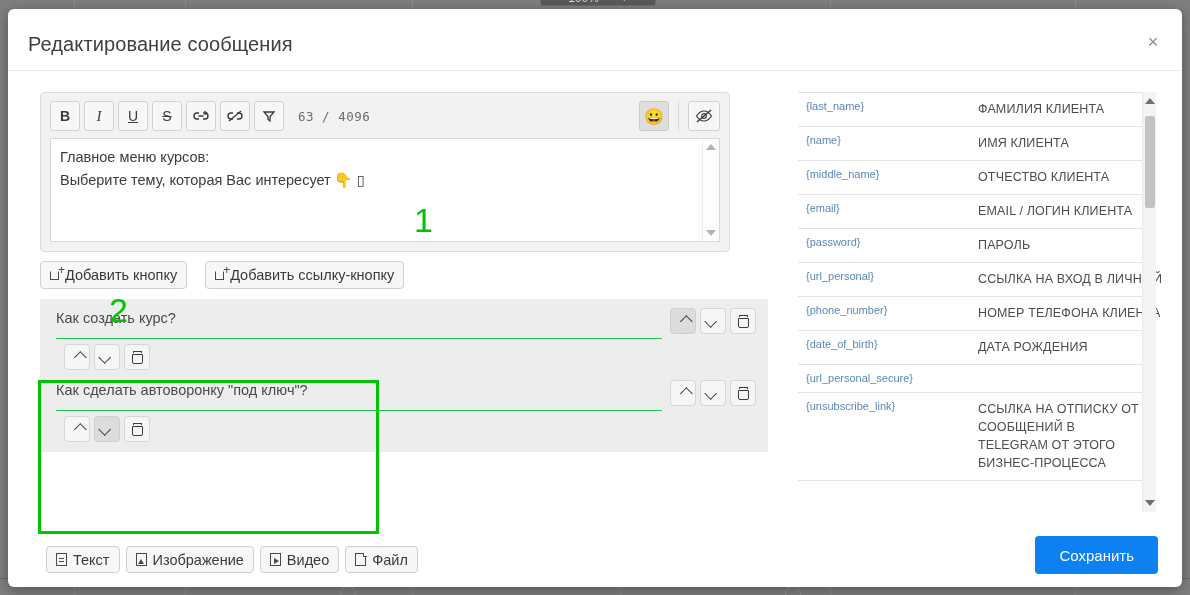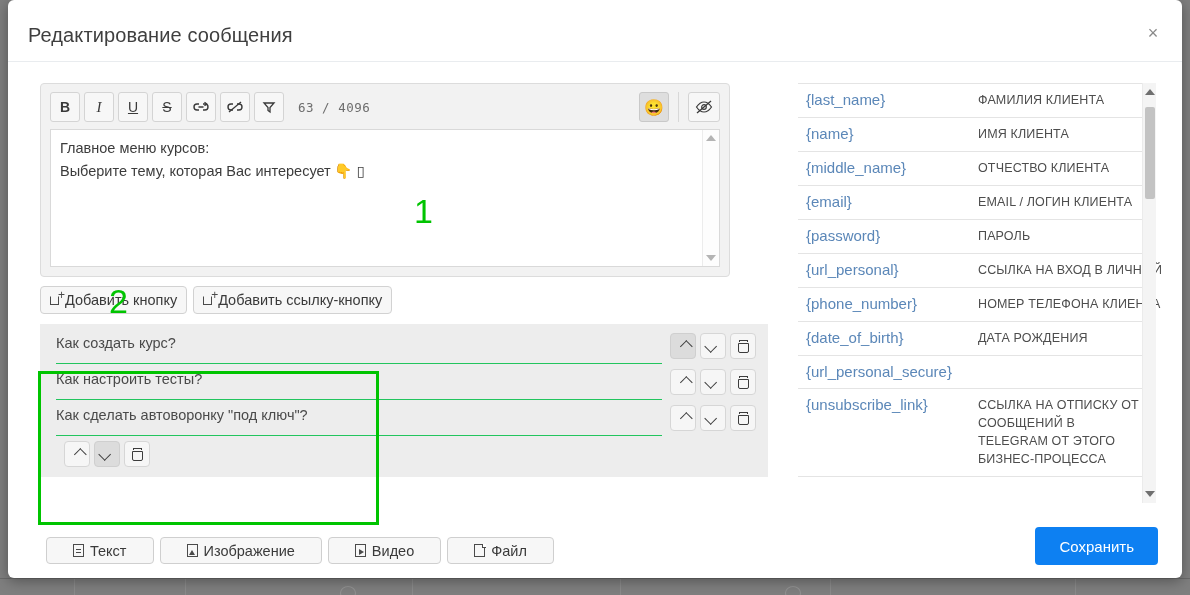--- a/index.html
+++ b/index.html
@@ -73,21 +73,21 @@
     height: 14px;
     border: 1px solid #939393;
     border-radius: 50%;
     box-sizing: border-box;
   }
 
   
   .modal {
     position: absolute;
     left: 8px;
-    top: 0;
+    top: 9px;
     width: 1174px;
     height: 578px;
     background: #ffffff;
     border-radius: 6px;
     box-shadow: 0 3px 14px rgba(0,0,0,.35);
     box-sizing: border-box;
     overflow: hidden;
   }
 
   .modal-header {
@@ -207,21 +207,21 @@
     background: #d8d8d8;
     margin: 0 9px;
   }
   .tb-btn.eye { margin-right: 0; width: 32px; }
 
   .textarea-wrap {
     position: relative;
     margin-top: 7px;
     background: #ffffff;
     border: 1px solid #d9d9d9;
-    height: 138px;
+    height: 104px;
     box-sizing: border-box;
   }
   .textarea-content {
     position: absolute;
     left: 9px;
     top: 7px;
     right: 22px;
     font-size: 14.5px;
     color: #3c3c3c;
     line-height: 23px;
@@ -244,21 +244,21 @@
     border-left: 5px solid transparent;
     border-right: 5px solid transparent;
   }
   .ta-arrow.up   { top: 5px;    border-bottom: 6px solid #b4b4b4; }
   .ta-arrow.down { bottom: 5px; border-top: 6px solid #b4b4b4; }
 
   
   .addrow {
     margin-top: 9px;
     display: flex;
-    gap: 6px;
+    gap: 18px;
   }
   .add-btn {
     height: 28px;
     background: #f7f7f7;
     border: 1px solid #d2d2d2;
     border-radius: 4px;
     font-size: 14.5px;
     color: #3a3a3a;
     padding: 0 9px;
     cursor: pointer;
@@ -403,21 +403,21 @@
     display: flex;
     gap: 6px;
   }
   .media-btn {
     height: 27px;
     background: #f7f7f7;
     border: 1px solid #cfcfcf;
     border-radius: 4px;
     font-size: 14.5px;
     color: #3a3a3a;
-    padding: 0 26px;
+    padding: 0 9px;
     cursor: pointer;
     display: flex;
     align-items: center;
     gap: 6px;
     font-family: "Liberation Sans", sans-serif;
   }
   .ico-doc {
     width: 11px; height: 13px;
     border: 1.3px solid #4a4a4a;
     box-sizing: border-box;
@@ -483,21 +483,21 @@
     display: flex;
     border-bottom: 1px solid #e4e4e4;
     padding: 7px 0 8px 0;
     box-sizing: border-box;
   }
   .var-row:first-child { border-top: 1px solid #e4e4e4; }
   .var-key {
     width: 180px;
     flex: none;
     color: #5b87b8;
-    font-size: 15px;
+    font-size: 11px;
     padding-left: 8px;
     box-sizing: border-box;
     cursor: pointer;
   }
   .var-desc {
     font-size: 12.5px;
     color: #4d4d4d;
     line-height: 18px;
     letter-spacing: .15px;
     white-space: nowrap;
@@ -648,21 +648,20 @@
               <button class="ra-btn">
                   <i class="chev down"></i>
                 </button>
               <button class="ra-btn">
                   <i class="ico-trash"></i>
                 </button>
             </div>
           </div>
 
           <div class="btn-row">
-            <div class="btn-row-label">Как настроить тесты?</div>
             <div class="row-actions">
               <button class="ra-btn">
                   <i class="chev up"></i>
                 </button>
               <button class="ra-btn">
                   <i class="chev down"></i>
                 </button>
               <button class="ra-btn">
                   <i class="ico-trash"></i>
                 </button>

